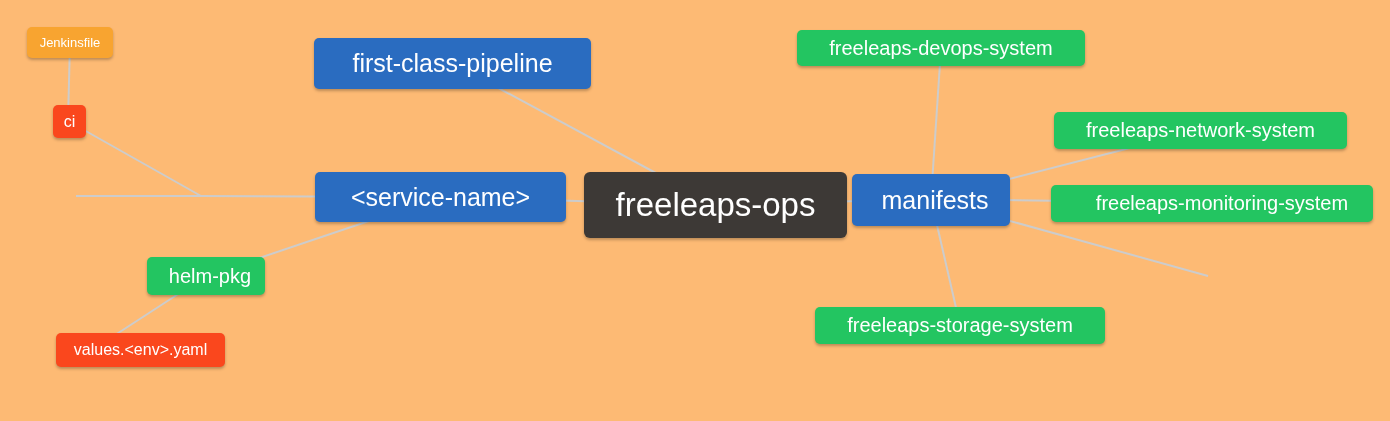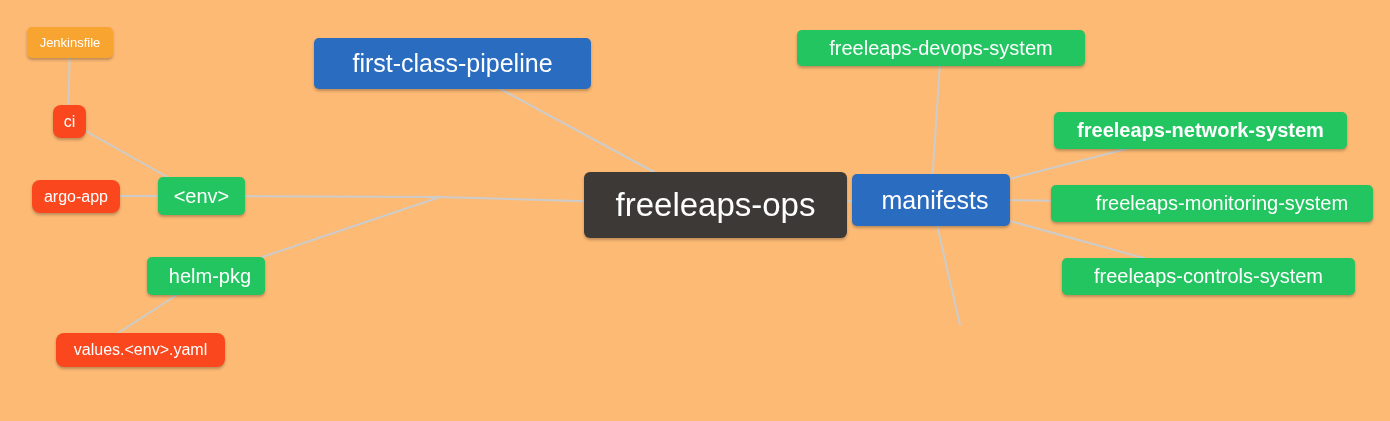--- a/index.html
+++ b/index.html
@@ -31,21 +31,21 @@
     border-radius: 5px;
     box-shadow: 0 2px 3px rgba(0,0,0,0.25);
     white-space: nowrap;
     box-sizing: border-box;
     cursor: pointer;
     user-select: none;
   }
   .root   { background: #3d3936; font-size: 33px; border-radius: 6px; }
   .branch { background: #2a6cc0; font-size: 25px; }
   .leaf-green  { background: #23c561; font-size: 20px; }
-  .leaf-red    { background: #fa471d; font-size: 16px; border-radius: 8px; }
+  .leaf-red    { background: #fa471d; font-size: 16px; }
   .leaf-orange { background: #f8a430; font-size: 13px; }
 </style>
 </head>
 <body>
 
 <div id="canvas">
 
   <svg id="edges" width="1390" height="421" viewBox="0 0 1390 421">
     <g stroke="#cccccc" stroke-width="2" fill="none">
       <line x1="70" y1="42" x2="68" y2="121"></line>
@@ -62,37 +62,36 @@
       <line x1="931" y1="199" x2="1214" y2="203"></line>
       <line x1="931" y1="199" x2="1208" y2="276"></line>
       <line x1="931" y1="199" x2="960" y2="325"></line>
     </g>
   </svg>
 
   <div class="node leaf-orange" style="left:27px; top:27px; width:86px; height:31px;">Jenkinsfile</div>
 
   <div class="node leaf-red" style="left:53px; top:105px; width:33px; height:33px;">ci</div>
 
-  <div class="node leaf-red" style="left:32px; top:180px; width:88px; height:33px;">argo-app</div>
 
-  <div class="node leaf-green" style="left:158px; top:177px; width:87px; height:38px;">&lt;env&gt;</div>
 
   <div class="node leaf-green" style="left:147px; top:257px; width:118px; height:38px;padding-left:8px;">helm-pkg</div>
 
   <div class="node leaf-red" style="left:8px; top:333px; width:169px; height:34px;margin-left:48px;">values.&lt;env&gt;.yaml</div>
 
   <div class="node branch" style="left:314px; top:38px; width:277px; height:51px;">first-class-pipeline</div>
 
+  <div class="node branch" style="left:315px; top:172px; width:251px; height:50px;">&lt;service-name&gt;</div>
 
   <div class="node root" style="left:584px; top:172px; width:263px; height:66px;text-align:right;">freeleaps-ops</div>
 
   <div class="node branch" style="left:852px; top:174px; width:158px; height:52px;padding-left:8px;">manifests</div>
 
   <div class="node leaf-green" style="left:797px; top:30px; width:288px; height:36px;">freeleaps-devops-system</div>
 
-  <div class="node leaf-green" style="left:1054px; top:112px; width:293px; height:37px;font-weight:bold;">freeleaps-network-system</div>
+  <div class="node leaf-green" style="left:1054px; top:112px; width:293px; height:37px;">freeleaps-network-system</div>
 
   <div class="node leaf-green" style="left:1051px; top:185px; width:322px; height:37px;padding-left:20px;">freeleaps-monitoring-system</div>
 
-  <div class="node leaf-green" style="left:1062px; top:258px; width:293px; height:37px;">freeleaps-controls-system</div>
 
+  <div class="node leaf-green" style="left:815px; top:307px; width:290px; height:37px;">freeleaps-storage-system</div>
 
 </div>
 
 </body></html>

